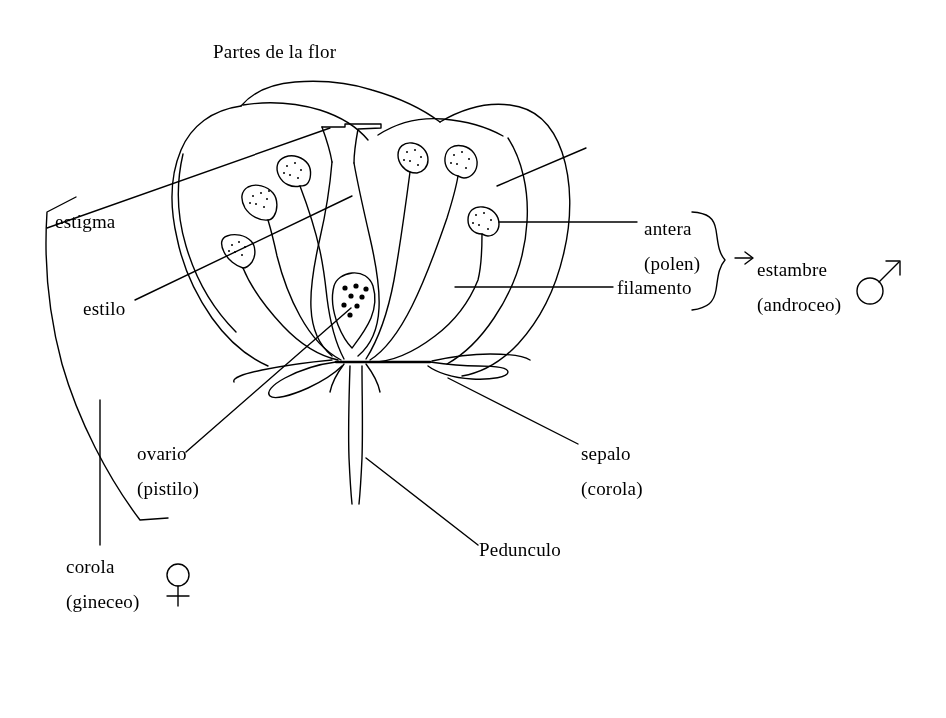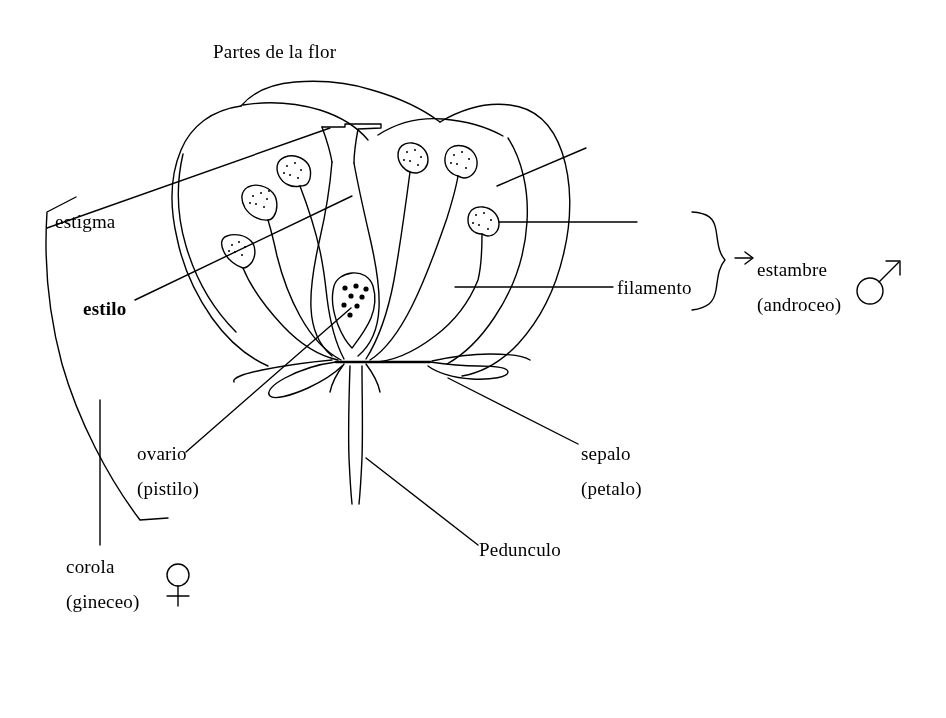--- a/index.html
+++ b/index.html
@@ -232,41 +232,45 @@
         <line x1="167" y1="596" x2="189" y2="596"></line>
       </g>
 
     </g>
   </svg>
 
   <div class="lbl lbl-title" style="left:197px; top:39px;margin-left:16px;">Partes de la flor</div>
 
   <div class="lbl" style="left:47px; top:209px;margin-left:8px;">estigma</div>
 
-  <div class="lbl" style="left:83px; top:296px;font-weight:bold;">estilo</div>
+  <div class="lbl" style="left:83px; top:296px;">estilo</div>
 
   <div class="lbl lbl-two" style="left:137px; top:436px;">
     <span>ovario</span>
     <span>(pistilo)</span>
   </div>
 
   <div class="lbl lbl-two" style="left:66px; top:549px;">
     <span>corola</span>
     <span>(gineceo)</span>
   </div>
 
 
+  <div class="lbl lbl-two" style="left:644px; top:211px;">
+    <span>antera</span>
+    <span>(polen)</span>
+  </div>
 
   <div class="lbl" style="left:617px; top:275px;">filamento</div>
 
   <div class="lbl lbl-two" style="left:757px; top:252px;">
     <span>estambre</span>
     <span>(androceo)</span>
   </div>
 
   <div class="lbl lbl-two" style="left:581px; top:436px;">
     <span>sepalo</span>
-    <span>(petalo)</span>
+    <span>(corola)</span>
   </div>
 
   <div class="lbl" style="left:479px; top:537px;">Pedunculo</div>
 
 </div>
 
 </body></html>

